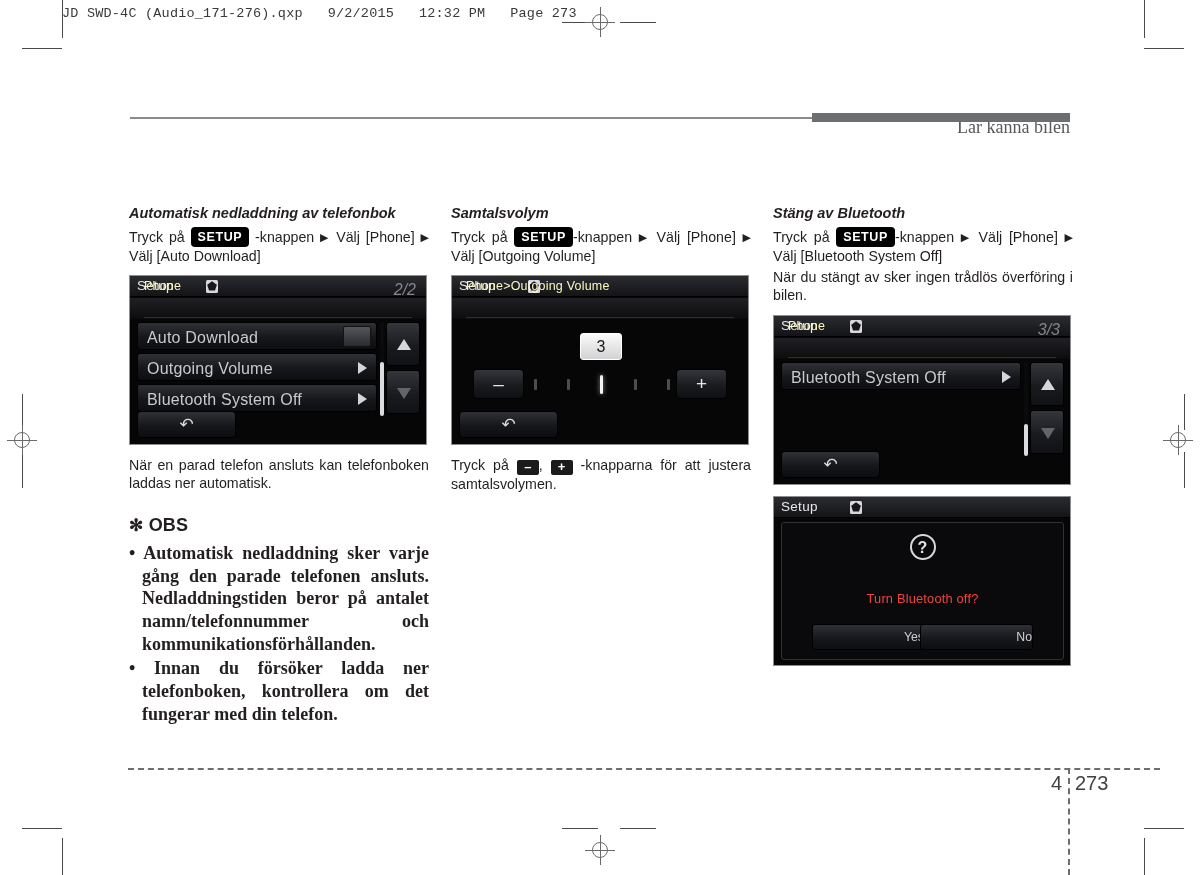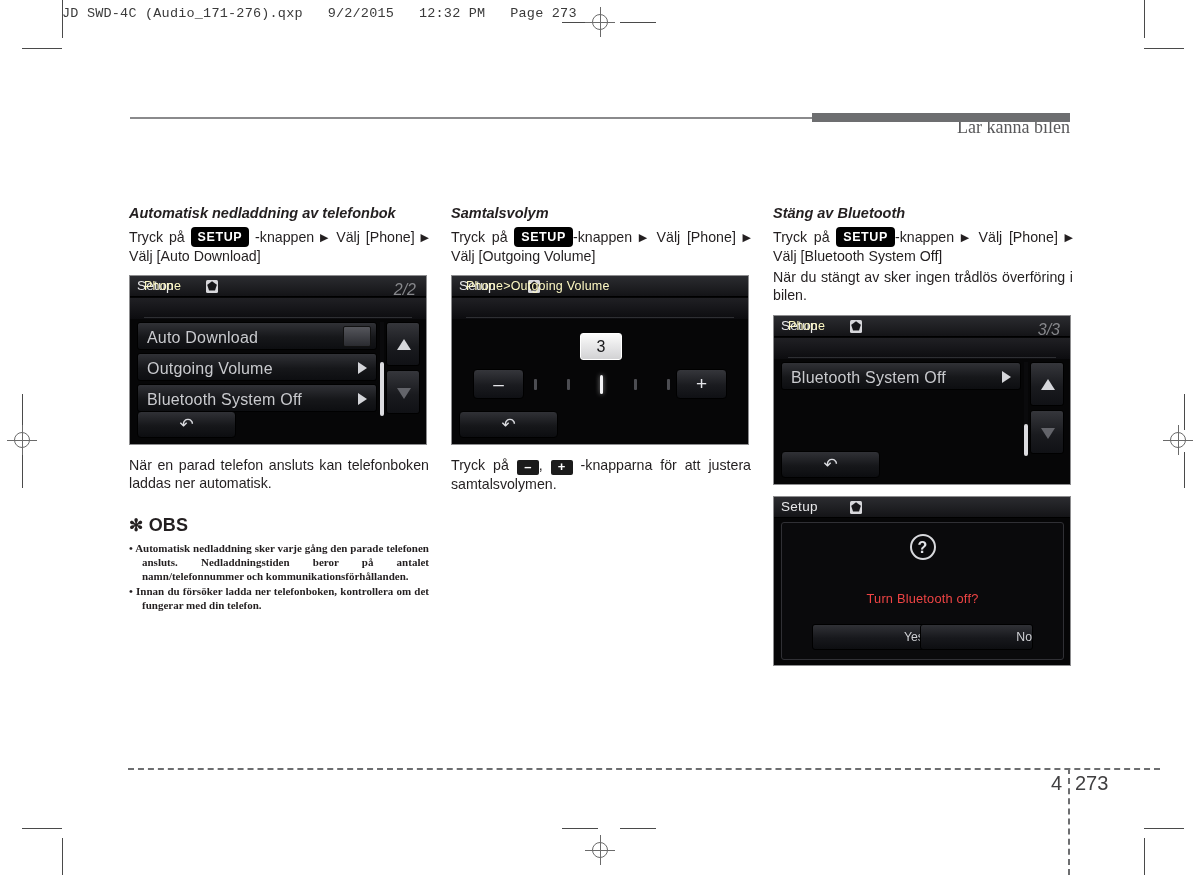--- a/index.html
+++ b/index.html
@@ -77,21 +77,21 @@
 
   
   .note-title {
     font-size: 18px; font-weight: bold; color: #231f20;
     margin-top: 22px; margin-bottom: 6px; letter-spacing: .2px;
   }
   .note-title .star { font-size: 17px; }
   ul.note { list-style: none; }
   ul.note li {
     font-family: "Liberation Serif", serif;
-    font-size: 11px; font-weight: bold; color: #231f20;
+    font-size: 18px; font-weight: bold; color: #231f20;
     line-height: 1.27; text-align: justify;
     padding-left: 13px; text-indent: -13px; margin-bottom: 1px;
   }
   ul.note li::before { content: "\2022  "; }
 
   
   
   
   .hu {
     position: relative; width: 298px; height: 170px;

